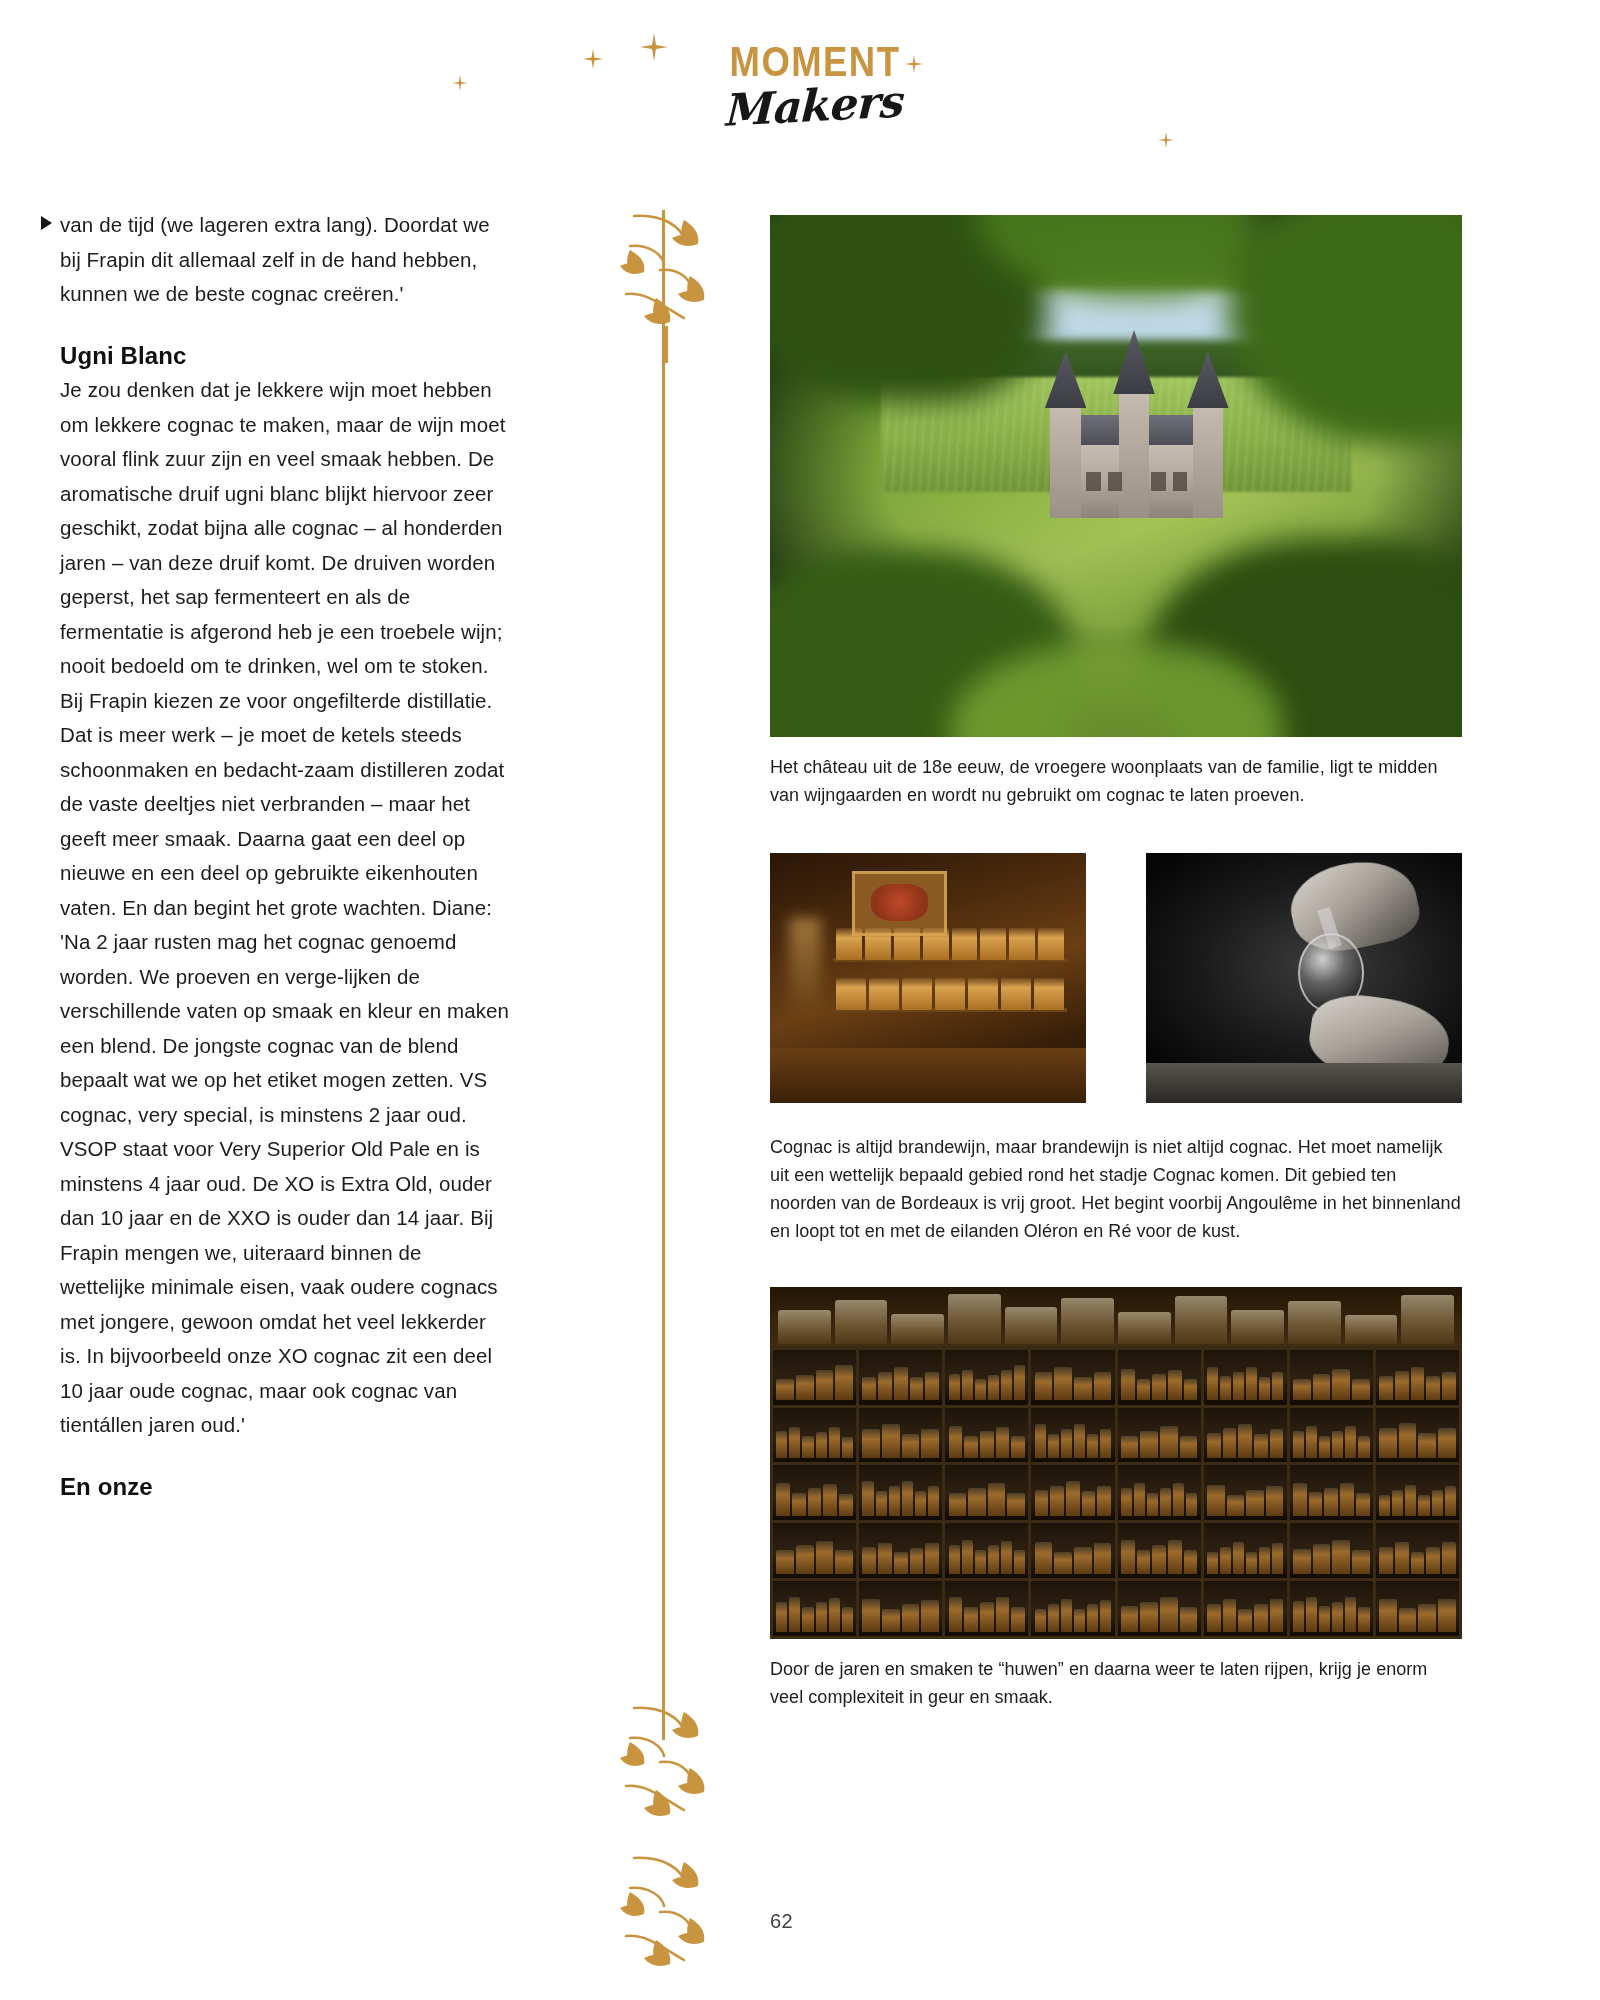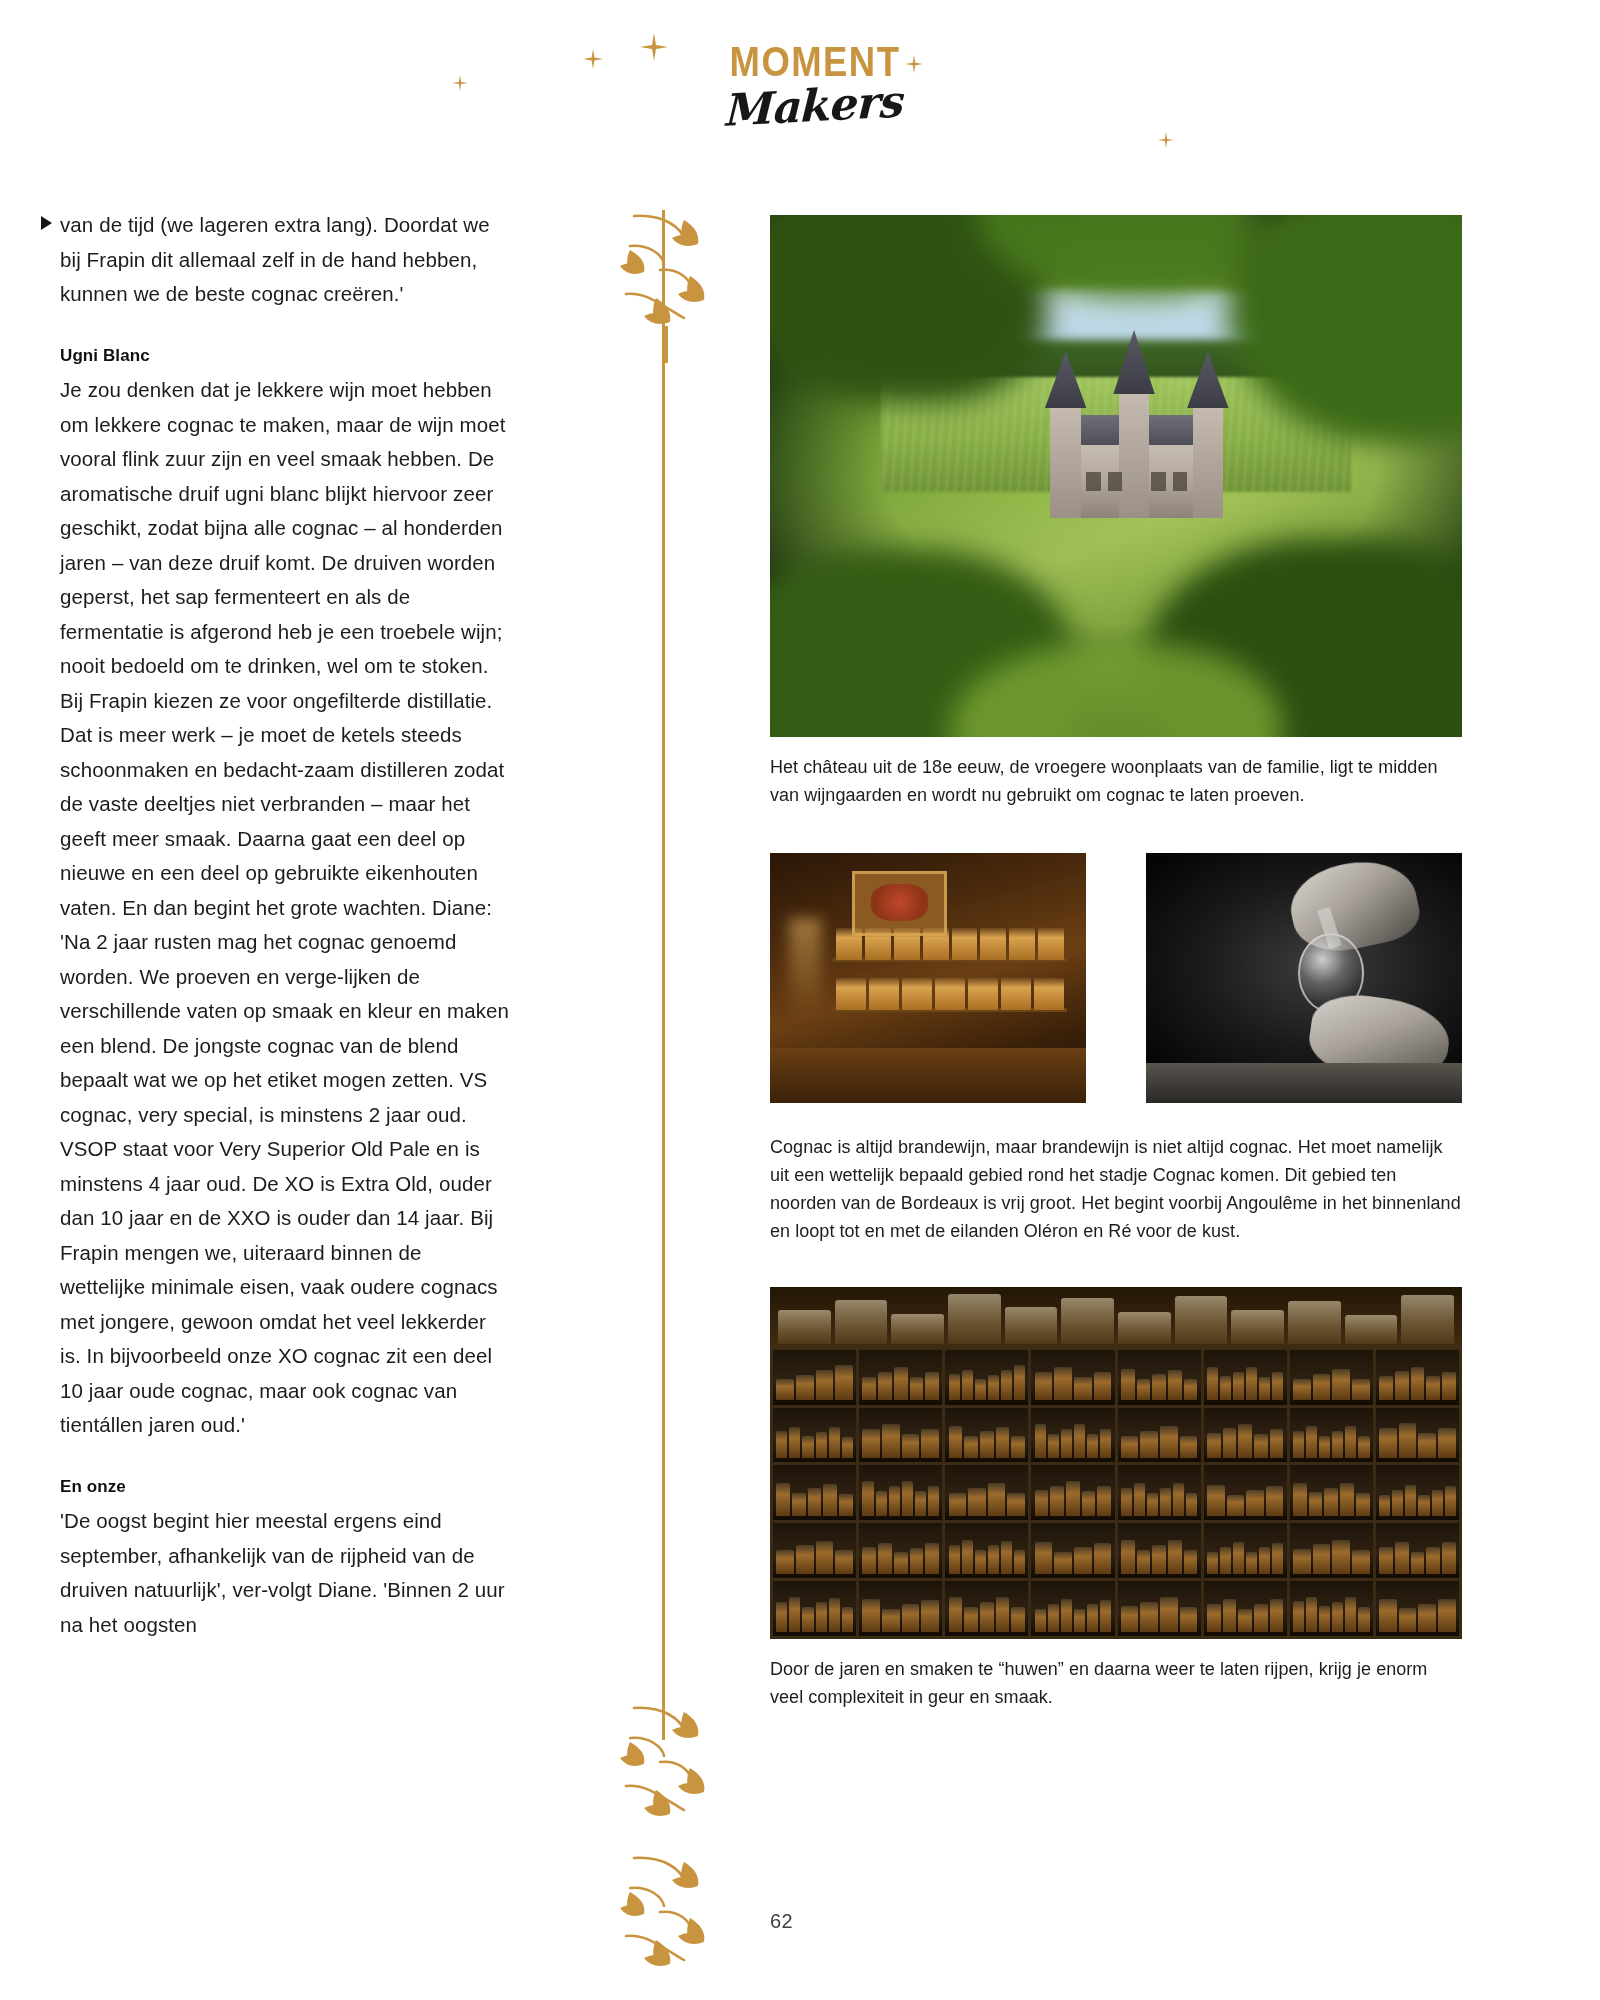--- a/index.html
+++ b/index.html
@@ -93,21 +93,21 @@
     top: 8px;
     width: 0; height: 0;
     border-left: 11px solid #151515;
     border-top: 7px solid transparent;
     border-bottom: 7px solid transparent;
   }
 
   .para { position: relative; margin: 0; }
 
   .subhead {
-    font-size: 17px;
+    font-size: 24px;
     line-height: 34.5px;
     font-weight: bold;
     color: #101010;
     margin-top: 27px;
     letter-spacing: 0.1px;
   }
 
   
   .divider {
     position: absolute;
@@ -445,21 +445,20 @@
     <p class="body-text para">
       <span class="cont-marker"></span>
       <span>van de tijd (we lageren extra lang). Doordat we bij Frapin dit allemaal zelf in de hand hebben, kunnen we de beste cognac creëren.'</span>
     </p>
 
     <h2 class="subhead">Ugni Blanc</h2>
     <p class="body-text para">Je zou denken dat je lekkere wijn moet hebben om lekkere cognac te maken, maar de wijn moet vooral flink zuur zijn en veel smaak hebben. De aromatische druif ugni blanc blijkt hiervoor zeer geschikt, zodat bijna alle cognac – al honderden jaren – van deze druif komt. De druiven worden geperst, het sap fermenteert en als de fermentatie is afgerond heb je een troebele wijn; nooit bedoeld om te drinken, wel om te stoken.</p>
     <p class="body-text para">Bij Frapin kiezen ze voor ongefilterde distillatie. Dat is meer werk – je moet de ketels steeds schoonmaken en bedacht-zaam distilleren zodat de vaste deeltjes niet verbranden – maar het geeft meer smaak. Daarna gaat een deel op nieuwe en een deel op gebruikte eikenhouten vaten. En dan begint het grote wachten. Diane: 'Na 2 jaar rusten mag het cognac genoemd worden. We proeven en verge-lijken de verschillende vaten op smaak en kleur en maken een blend. De jongste cognac van de blend bepaalt wat we op het etiket mogen zetten. VS cognac, very special, is minstens 2 jaar oud. VSOP staat voor Very Superior Old Pale en is minstens 4 jaar oud. De XO is Extra Old, ouder dan 10 jaar en de XXO is ouder dan 14 jaar. Bij Frapin mengen we, uiteraard binnen de wettelijke minimale eisen, vaak oudere cognacs met jongere, gewoon omdat het veel lekkerder is. In bijvoorbeeld onze XO cognac zit een deel 10 jaar oude cognac, maar ook cognac van tientállen jaren oud.'</p>
 
     <h2 class="subhead">En onze</h2>
-    <p class="body-text para">'De oogst begint hier meestal ergens eind september, afhankelijk van de rijpheid van de druiven natuurlijk', ver-volgt Diane. 'Binnen 2 uur na het oogsten</p>
   </div>
 
   <div class="divider"></div>
 
   <div class="ornament ornament-top">
     <svg viewBox="0 0 110 165">
       <g fill="none" stroke="#c8943f" stroke-width="2.6" stroke-linecap="round">
         <path d="M22 18 C52 16 70 30 72 42"></path>
         <path d="M18 48 C36 46 50 56 52 66"></path>
         <path d="M48 72 C66 70 78 80 80 92"></path>

